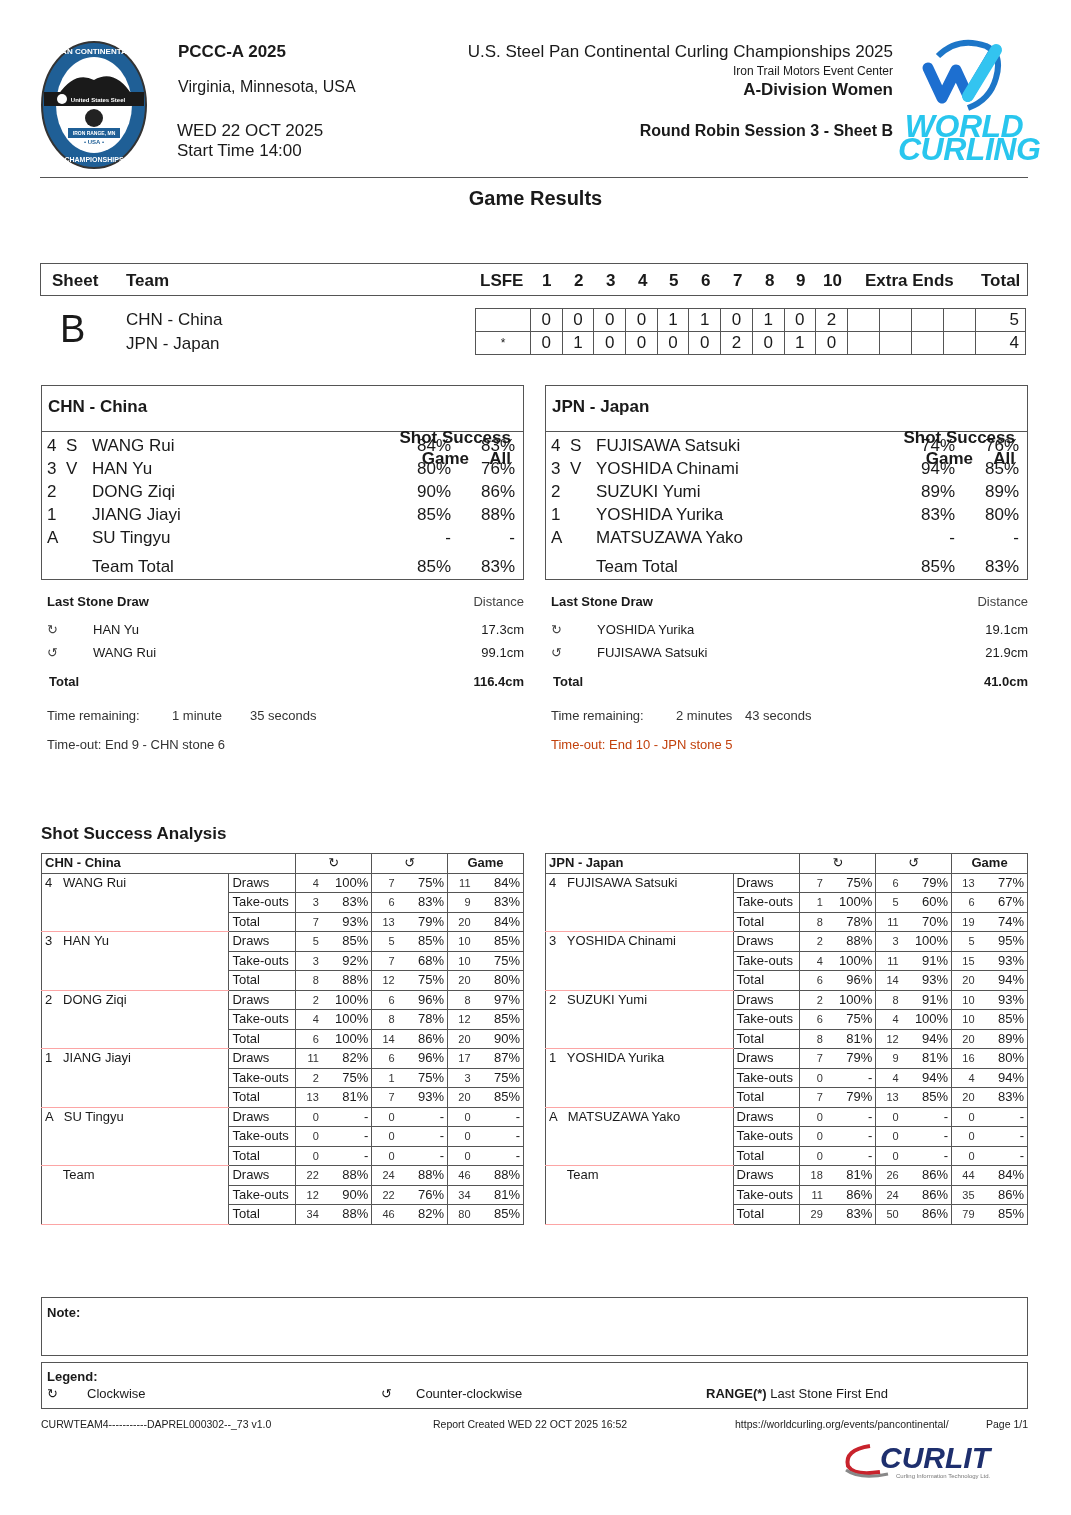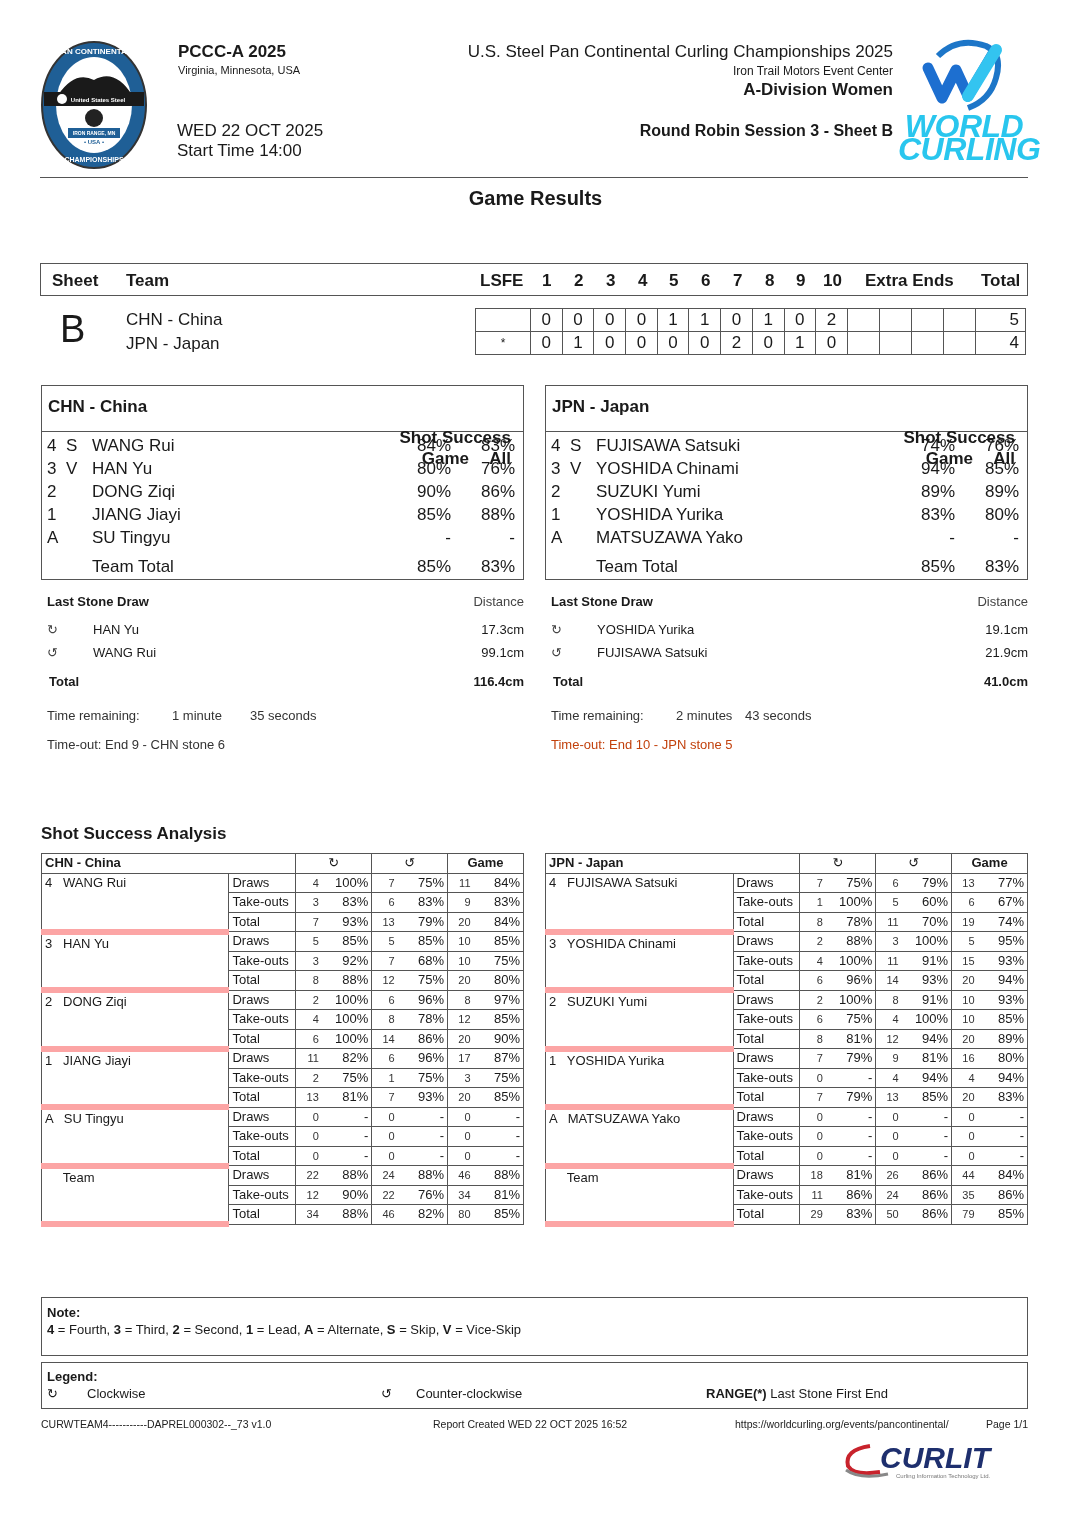--- a/index.html
+++ b/index.html
@@ -4,21 +4,21 @@
 <style>
   * { box-sizing: border-box; margin: 0; padding: 0; }
   html, body { width: 1071px; height: 1515px; background: #ffffff; }
   body { font-family: "Liberation Sans", sans-serif; color: #1a1a1a; position: relative; overflow: hidden; }
   .abs { position: absolute; }
 
   
   .event-logo { left: 40px; top: 40px; width: 108px; height: 130px; }
   .hdr-left { left: 178px; top: 42px; }
   .hdr-code { font-size: 17px; font-weight: bold; }
-  .hdr-loc { font-size: 11px; margin-top: 2px; }
+  .hdr-loc { font-size: 16px; margin-top: 16px; }
   .hdr-date { left: 177px; top: 121px; font-size: 17px; line-height: 20px; }
   .hdr-right { right: 178px; top: 42px; text-align: right; }
   .hdr-title { font-size: 17px; font-weight: normal; }
   .hdr-venue { font-size: 12px; margin-top: 2px; }
   .hdr-div { font-size: 17px; font-weight: bold; margin-top: 2px; }
   .hdr-session { right: 178px; top: 122px; font-size: 16px; font-weight: bold; }
   .wc-logo { left: 898px; top: 38px; width: 132px; height: 128px; }
   .wc-text { position: absolute; left: 0; top: 77px; width: 132px; text-align: center; font-size: 32px; line-height: 23px; font-weight: bold; font-style: italic; color: #29c6ee; letter-spacing: -0.5px; }
   .rule { left: 40px; width: 988px; height: 1px; background: #555; }
 
@@ -56,21 +56,21 @@
   .lsd .ico { position: absolute; left: 6px; color: #444; }
   .lsd .nm { position: absolute; left: 52px; }
   .bold { font-weight: bold; }
 
   
   .ssa-title { left: 41px; top: 824px; font-size: 17px; font-weight: bold; }
   table.ssa { position: absolute; top: 853px; border-collapse: collapse; font-size: 13px; }
   table.ssa td, table.ssa th { border: 1px solid #555; padding: 0 3px; height: 19.5px; line-height: 18px; }
   table.ssa th { font-weight: bold; text-align: center; font-size: 13px; }
   table.ssa th.teamh { text-align: left; }
-  table.ssa td.player { vertical-align: top; width: 188px; border-bottom: 6px solid #fca5a5; }
+  table.ssa td.player { vertical-align: top; width: 188px; border-bottom: 1px solid #fca5a5; }
   table.ssa td.typ { width: 67px; }
   table.ssa td.n { width: 26px; text-align: right; font-size: 11px; color: #333; border-right: none; }
   table.ssa td.p { width: 50px; text-align: right; border-left: none; }
 
   
   .note { left: 41px; top: 1297px; width: 987px; height: 59px; border: 1px solid #555; font-size: 13px; padding: 6px 5px; line-height: 17px; }
   .legend { left: 41px; top: 1362px; width: 987px; height: 47px; border: 1px solid #555; font-size: 13px; padding: 5px 5px; line-height: 17px; }
   .foot { top: 1418px; font-size: 10.5px; color: #222; }
   .curlit { left: 840px; top: 1440px; width: 190px; height: 42px; }
 </style>
@@ -701,21 +701,20 @@
         <td class="n">50</td>
         <td class="p">86%</td>
         <td class="n">79</td>
         <td class="p">85%</td>
       </tr>
     </tbody>
   </table>
 
 <div class="abs note">
   <div class="bold">Note:</div>
-  <div id="note-items"><b>4</b><span> = Fourth, </span><b>3</b><span> = Third, </span><b>2</b><span> = Second, </span><b>1</b><span> = Lead, </span><b>A</b><span> = Alternate, </span><b>S</b><span> = Skip, </span><b>V</b><span> = Vice-Skip</span></div>
 </div>
 
 <div class="abs legend">
   <div class="bold">Legend:</div>
   <div style="position:relative; height:17px">
     <span style="position:absolute;left:0">↻</span>
     <span style="position:absolute;left:40px">Clockwise</span>
     <span style="position:absolute;left:334px">↺</span>
     <span style="position:absolute;left:369px">Counter-clockwise</span>
     <span style="position:absolute;left:659px"><b>RANGE(*)</b><span> Last Stone First End</span></span>

